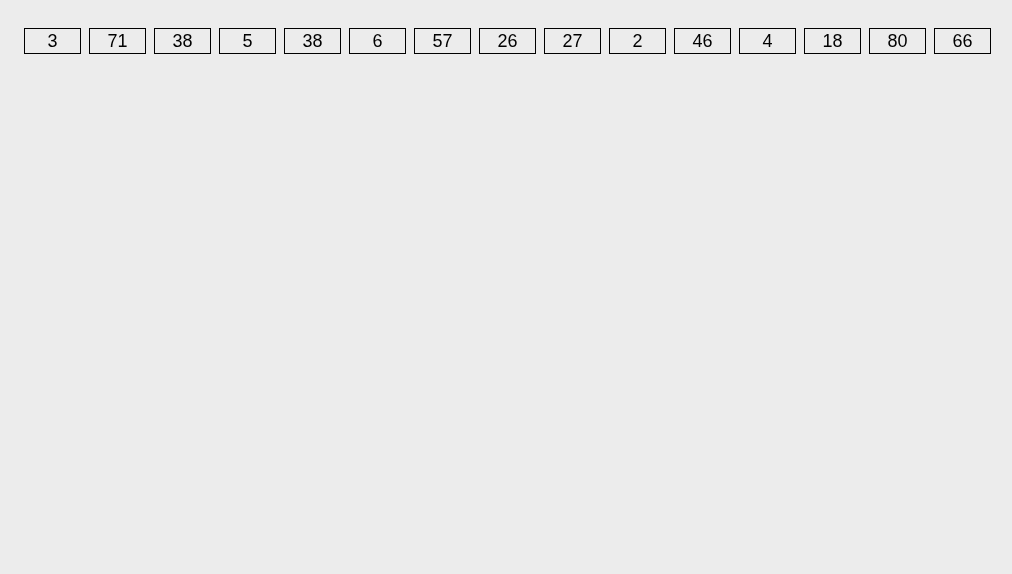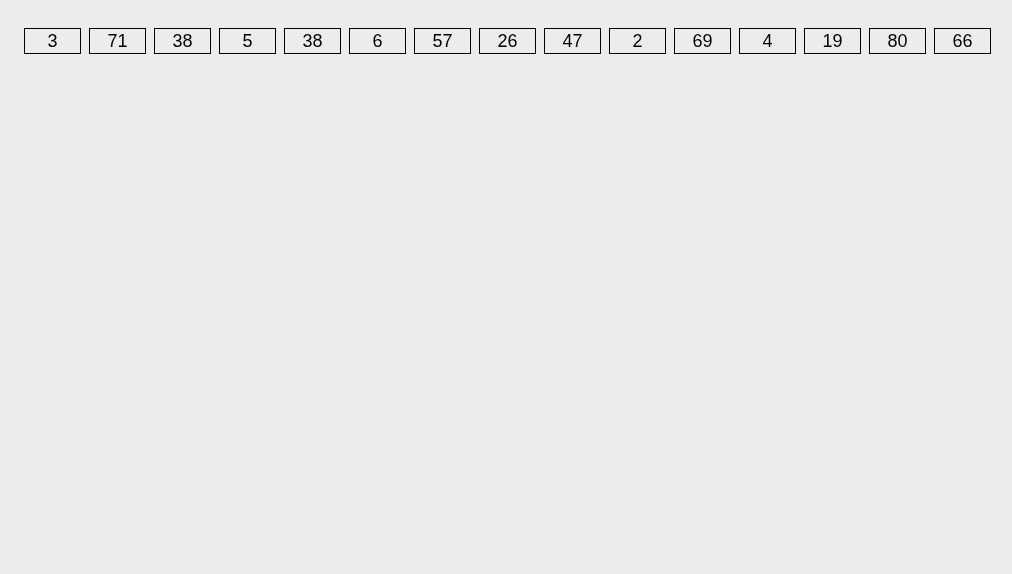--- a/index.html
+++ b/index.html
@@ -34,20 +34,20 @@
 
 <div class="row">
   <div class="cell">3</div>
   <div class="cell">71</div>
   <div class="cell">38</div>
   <div class="cell">5</div>
   <div class="cell">38</div>
   <div class="cell">6</div>
   <div class="cell">57</div>
   <div class="cell">26</div>
-  <div class="cell">47</div>
+  <div class="cell">27</div>
   <div class="cell">2</div>
-  <div class="cell">69</div>
+  <div class="cell">46</div>
   <div class="cell">4</div>
-  <div class="cell">19</div>
+  <div class="cell">18</div>
   <div class="cell">80</div>
   <div class="cell">66</div>
 </div>
 
 </body></html>

